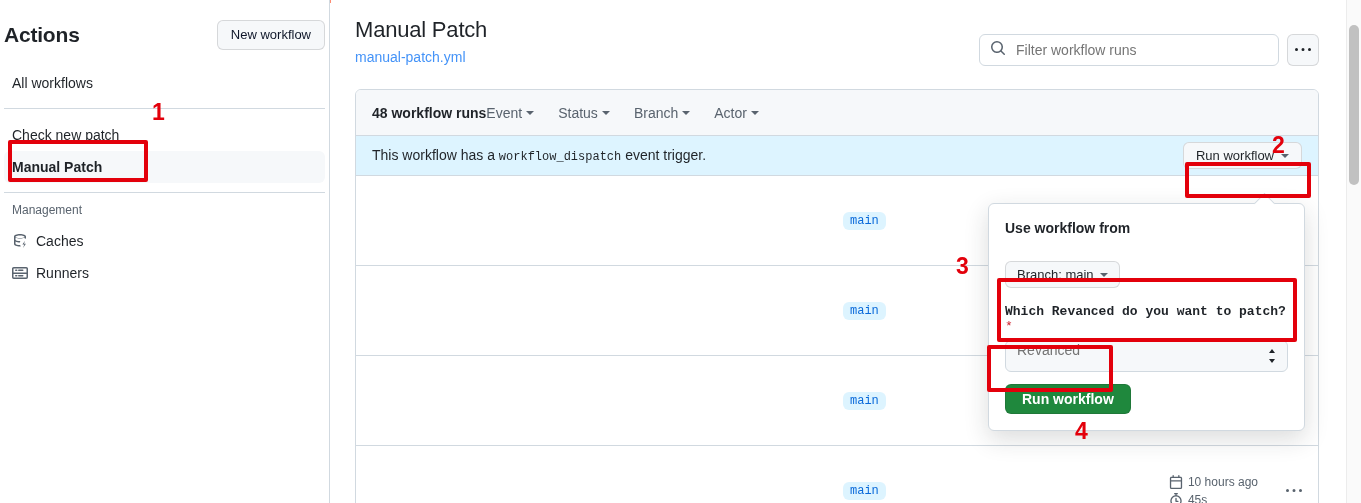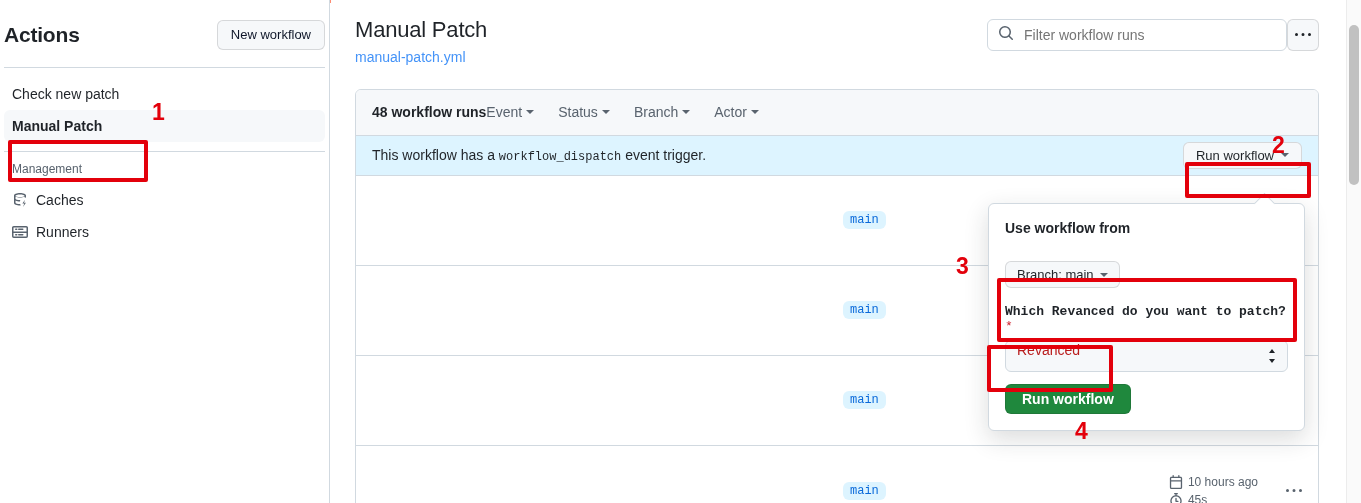--- a/index.html
+++ b/index.html
@@ -77,21 +77,21 @@
   .main-head {
     display: flex; align-items: flex-start; justify-content: space-between;
   }
   .page-title {
     font-size: 22px; font-weight: 400; color: #1f2328; line-height: 1.3;
     margin: 0 0 3px 0; letter-spacing: -0.2px;
   }
   .page-subtitle a, .page-subtitle {
     font-size: 14px; color: #4493f8; text-decoration: none; cursor: pointer;
   }
-  .head-right { display: flex; align-items: center; gap: 0; margin-top: 3px; }
+  .head-right { display: flex; align-items: center; gap: 8px; margin-top: 18px; }
   .search-box {
     display: flex; align-items: center; gap: 8px;
     width: 300px; height: 32px;
     border: 1px solid #d1d9e0; border-radius: 6px;
     padding: 0 10px; background: #ffffff;
   }
   .search-box svg { width: 16px; height: 16px; fill: #59636e; flex: 0 0 16px; }
   .search-input {
     border: none; outline: none; font-size: 14px; color: #59636e;
     background: transparent; width: 100%; font-family: "Liberation Sans", sans-serif;
@@ -186,21 +186,21 @@
     border-radius: 6px; padding: 5px 11px; cursor: pointer;
   }
   .input-label {
     font-family: "Liberation Mono", monospace;
     font-size: 13px; font-weight: 700; color: #1f2328;
     margin-top: 16px; margin-bottom: 6px; display: block;
   }
   .req-star { color: #cf222e; font-weight: 400; }
   .panel-select {
     width: 100%; height: 32px; border: 1px solid #d1d9e0; border-radius: 6px;
-    background: #f6f8fa; font-size: 14px; color: #b91c1c;
+    background: #f6f8fa; font-size: 14px; color: #737373;
     padding: 0 28px 12px 11px; font-family: "Liberation Sans", sans-serif;
     appearance: none; -webkit-appearance: none; cursor: pointer;
     position: relative;
   }
   .select-wrap { position: relative; }
   .select-arrows {
     position: absolute; right: 10px; top: 50%; transform: translateY(-50%);
     pointer-events: none; width: 12px; height: 16px;
   }
   .select-arrows svg { width: 12px; height: 16px; fill: #1f2328; }
@@ -243,20 +243,23 @@
   <div class="top-hairline"></div>
   <div class="top-progress"></div>
 
   <div class="sidebar">
     <div class="sidebar-header">
       <div class="sidebar-title">Actions</div>
       <button class="new-workflow-btn">New workflow</button>
     </div>
 
     <div class="nav-list">
+      <div class="nav-item">
+        <span>All workflows</span>
+      </div>
 
       <div class="nav-divider"></div>
 
       <div class="nav-item">
         <span>Check new patch</span>
       </div>
       <div class="nav-item selected">
         <span>Manual Patch</span>
       </div>
 

